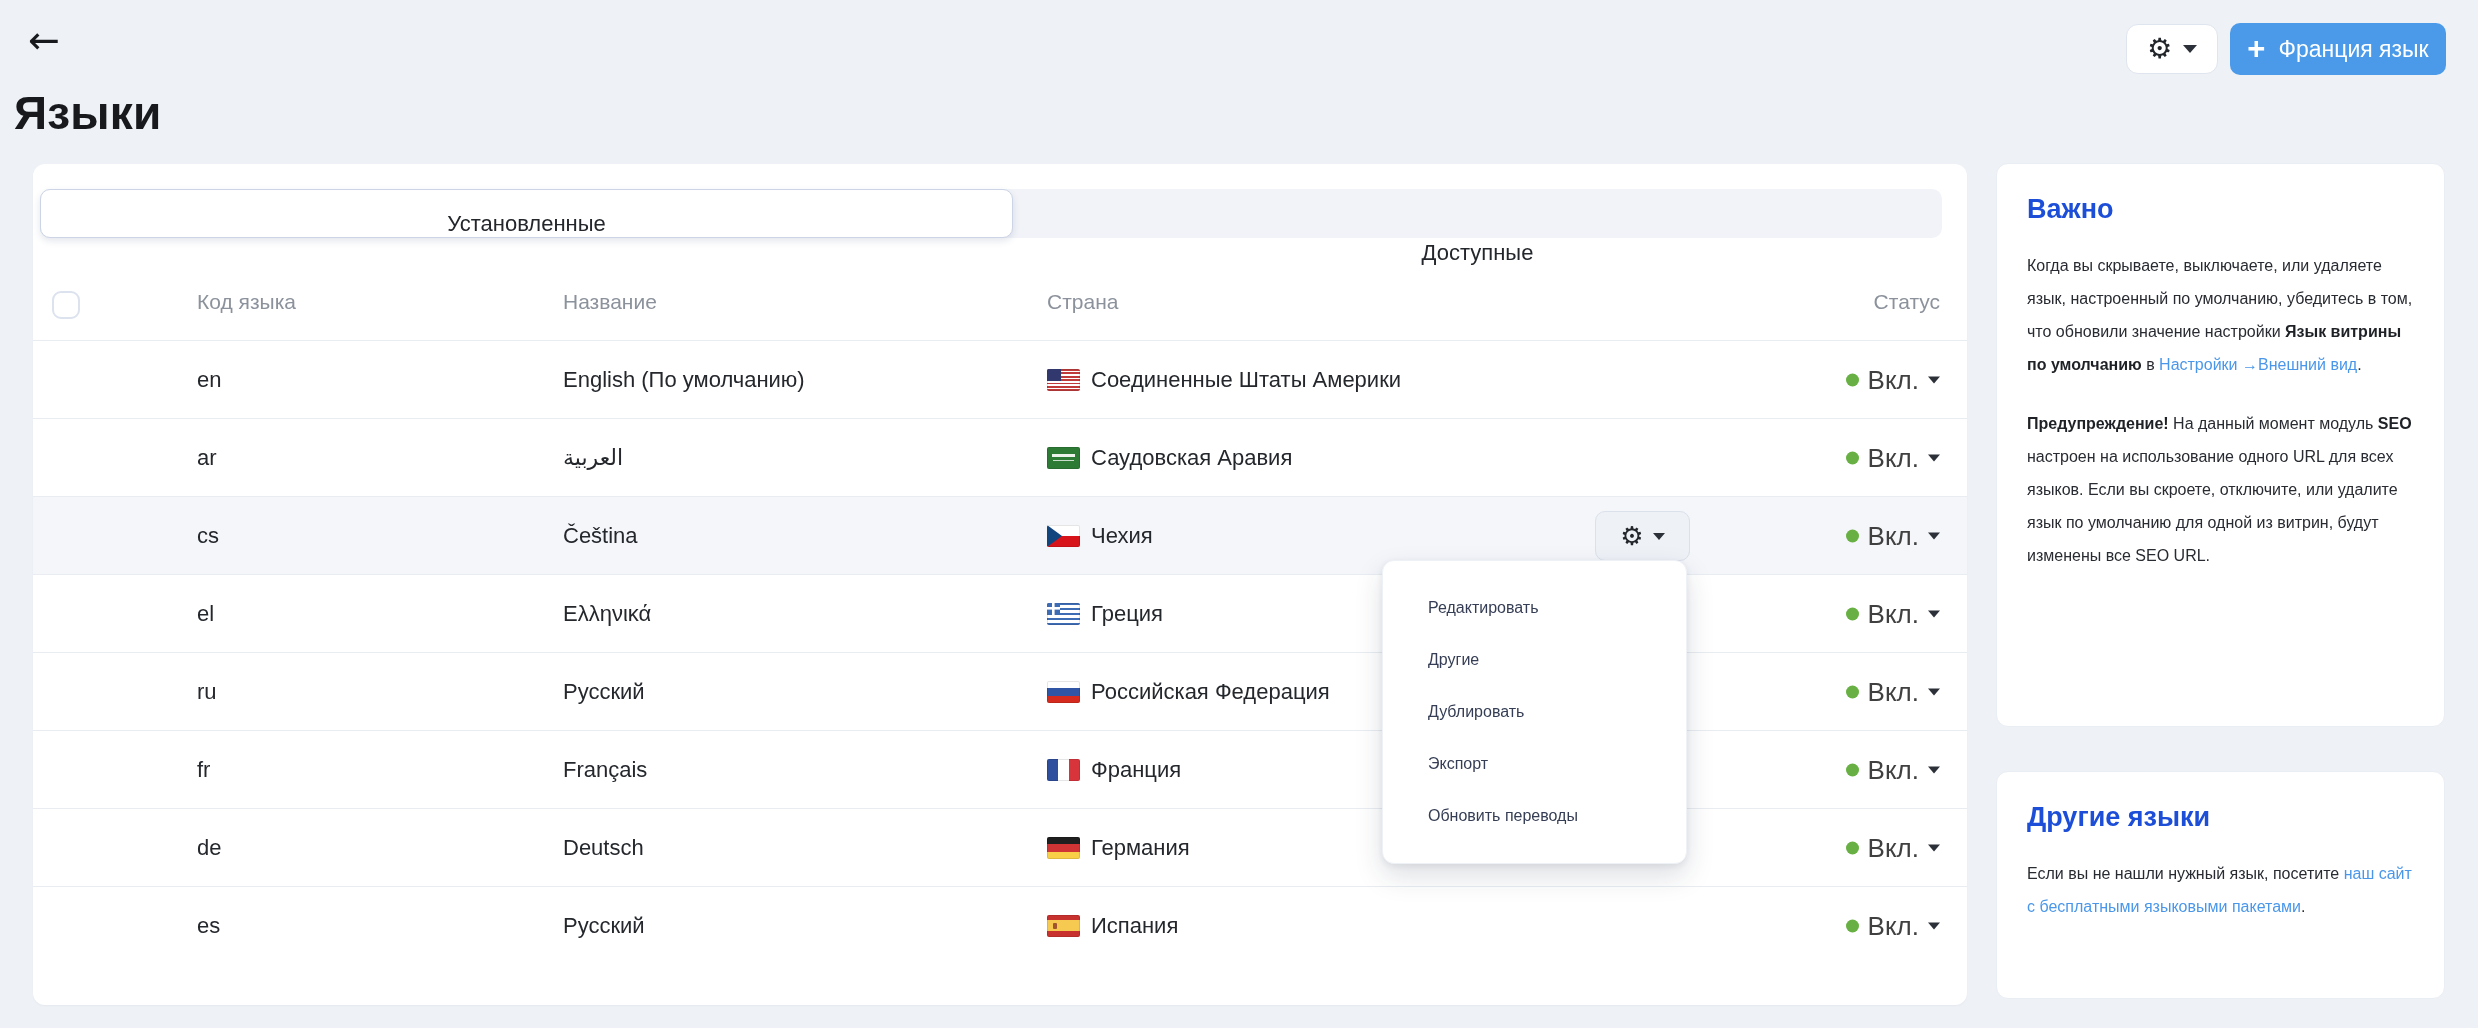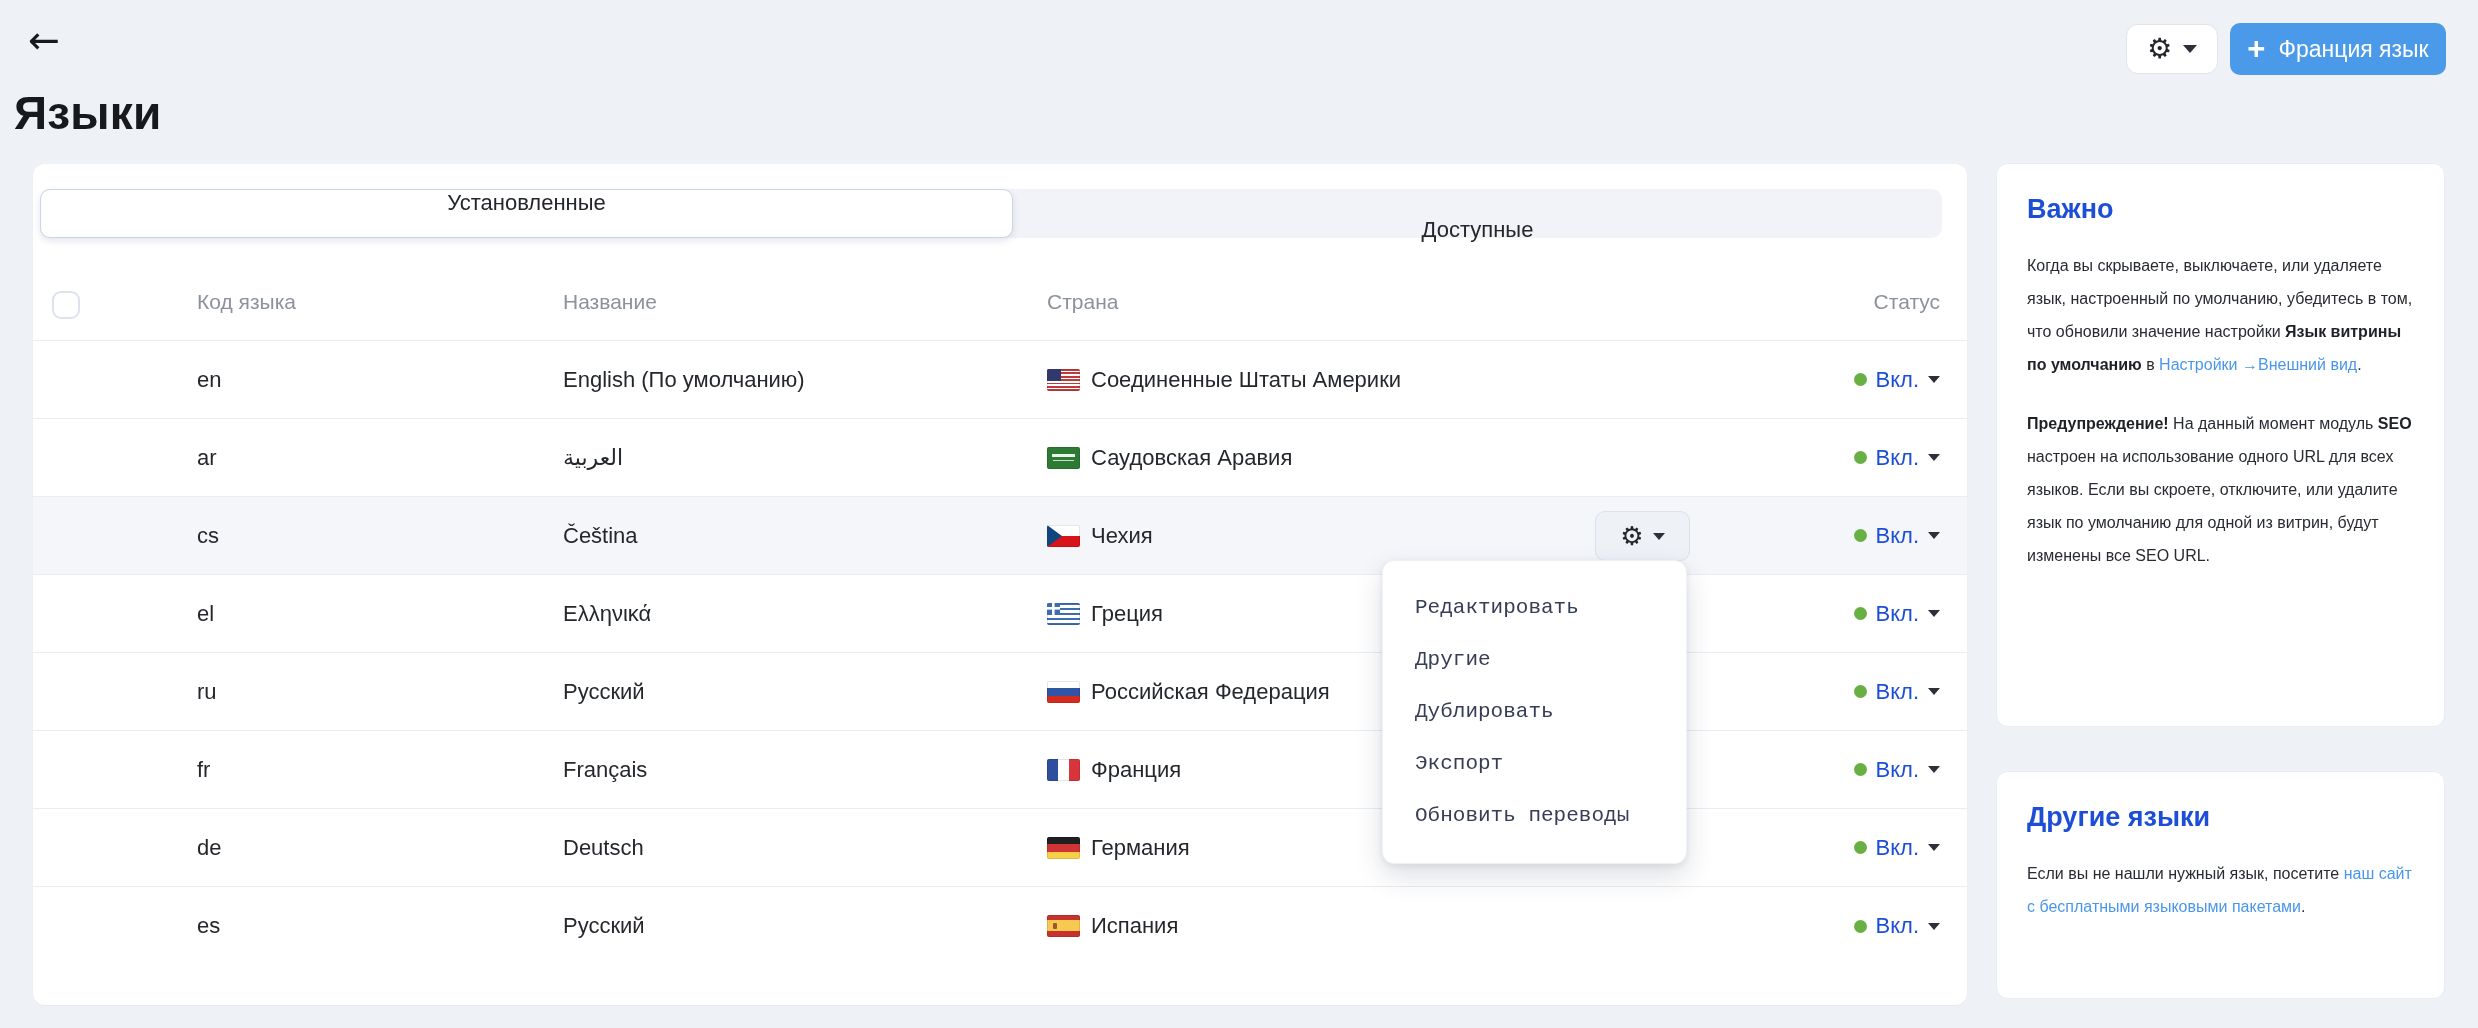--- a/index.html
+++ b/index.html
@@ -39,21 +39,21 @@
   
   .main-card{
     position:absolute;left:33px;top:164px;width:1934px;height:841px;
     background:#fff;border-radius:12px;box-shadow:0 1px 2px rgba(20,30,60,.04);
   }
   .tabs{
     position:absolute;left:7px;top:25px;width:1902px;height:49px;
     background:#f1f3f8;border-radius:10px;
   }
   .tab{
-    position:absolute;top:0;height:49px;display:flex;align-items:flex-start;justify-content:center;
+    position:absolute;top:0;height:49px;display:flex;align-items:flex-end;justify-content:center;
     font-size:22px;color:#23262b;cursor:pointer;box-sizing:border-box;
   }
   .tab.active{
     left:0;width:973px;background:#fff;border:1px solid #ccd4e5;border-radius:10px;
     box-shadow:0 3px 7px rgba(40,60,110,.13);
   }
   .tab.inactive{left:973px;width:929px;margin-top:28px;}
   
   .checkbox{
     position:absolute;left:19px;top:127px;width:28px;height:28px;
@@ -68,21 +68,21 @@
   .rows{position:absolute;left:0;top:177px;width:100%;}
   .row{position:relative;height:78px;border-bottom:1px solid #e9edf2;box-sizing:border-box;}
   .row:last-child{border-bottom:none;}
   .row.highlight{background:#f4f6fa;}
   .cell{position:absolute;top:50%;transform:translateY(-50%);font-size:22px;color:#24272c;white-space:nowrap;}
   .cell-code{left:164px;}
   .cell-name{left:530px;}
   .cell-country{left:1014px;display:flex;align-items:center;gap:11px;}
   .cell-status{right:27px;display:flex;align-items:center;gap:9px;cursor:pointer;}
   .dot{width:13px;height:13px;border-radius:50%;background:#68b043;}
-  .status-label{font-size:22px;color:#1d4ed8;text-align:right;}
+  .status-label{font-size:26px;color:#404040;text-align:right;}
   
   .flag{width:33px;height:22px;border-radius:2px;position:relative;display:inline-block;overflow:hidden;flex:0 0 auto;box-shadow:inset 0 0 0 1px rgba(0,0,0,.10);}
   .flag[data-flag="us"]{background:repeating-linear-gradient(180deg,#bf3a3a 0 1.7px,#fff 1.7px 3.4px);}
   .flag[data-flag="us"]::before{content:"";position:absolute;left:0;top:0;width:14px;height:12px;background:#31386e;}
   .flag[data-flag="sa"]{background:#2d7a35;}
   .flag[data-flag="sa"]::before{content:"";position:absolute;left:5px;right:5px;top:7px;height:3px;background:rgba(255,255,255,.9);box-shadow:0 5px 0 -1px rgba(255,255,255,.75);}
   .flag[data-flag="cz"]{background:linear-gradient(180deg,#fff 0 50%,#d7141a 50% 100%);}
   .flag[data-flag="cz"]::before{content:"";position:absolute;left:0;top:0;width:0;height:0;border-top:11px solid transparent;border-bottom:11px solid transparent;border-left:15px solid #11457e;}
   .flag[data-flag="gr"]{background:repeating-linear-gradient(180deg,#3d6bb4 0 2.45px,#fff 2.45px 4.9px);}
   .flag[data-flag="gr"]::before{content:"";position:absolute;left:0;top:0;width:13px;height:12.3px;
@@ -100,22 +100,22 @@
     cursor:pointer;box-sizing:border-box;z-index:4;
   }
   .row-gear-btn .gear-glyph{font-size:26px;}
   .context-menu{
     position:absolute;left:1349px;top:396px;width:305px;
     background:#fff;border:1px solid #eef1f5;border-radius:12px;
     box-shadow:0 12px 28px rgba(30,40,70,.15),0 2px 6px rgba(30,40,70,.08);
     padding:21px 0;z-index:6;box-sizing:border-box;
   }
   .menu-item{
-    height:52px;line-height:52px;padding-left:32px;
-    font-size:21px;color:#363e55;cursor:pointer;white-space:nowrap;font-family:Liberation Mono, monospace;
+    height:52px;line-height:52px;padding-left:45px;
+    font-size:16px;color:#363e55;cursor:pointer;white-space:nowrap;
   }
   
   .side-card{
     position:absolute;left:1996px;width:449px;background:#fff;
     border:1px solid #e9edf4;border-radius:12px;box-sizing:border-box;
     padding:30px 30px;
   }
   .side-card.important{top:163px;height:564px;}
   .side-card.other{top:771px;height:228px;}
   .side-title{font-size:27px;font-weight:700;color:#1d4ed8;margin:0 0 24px 0;}

